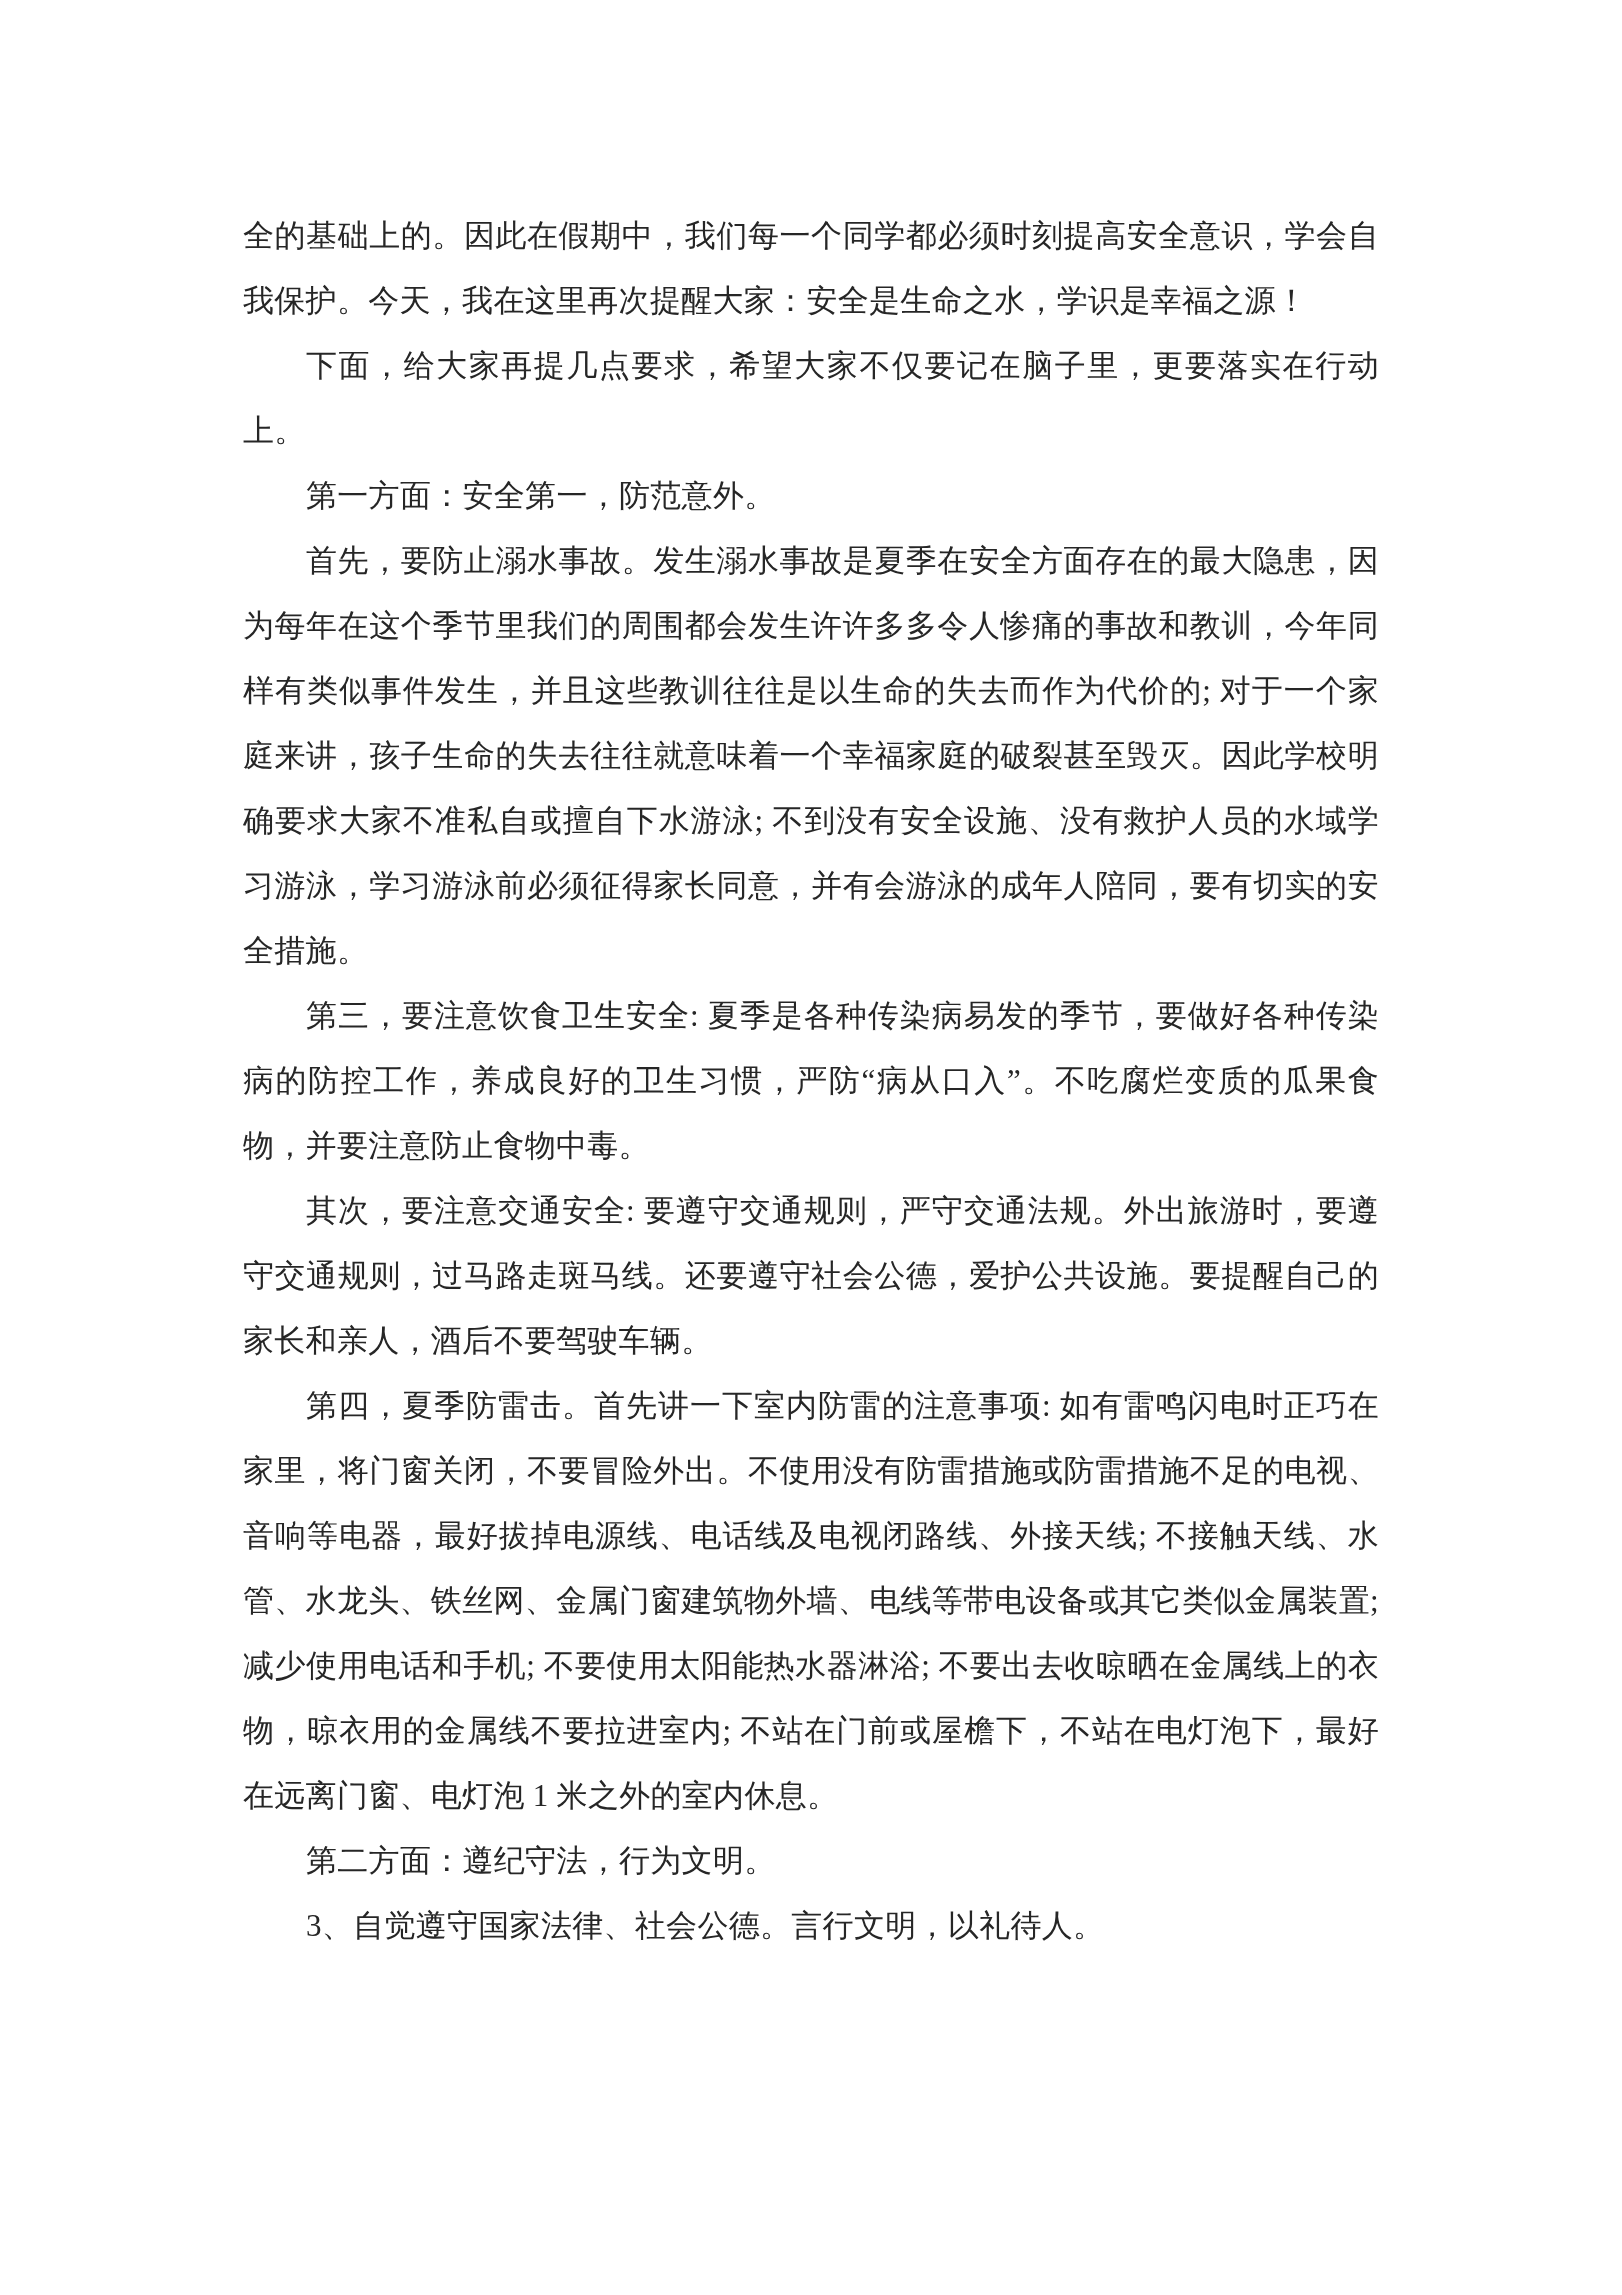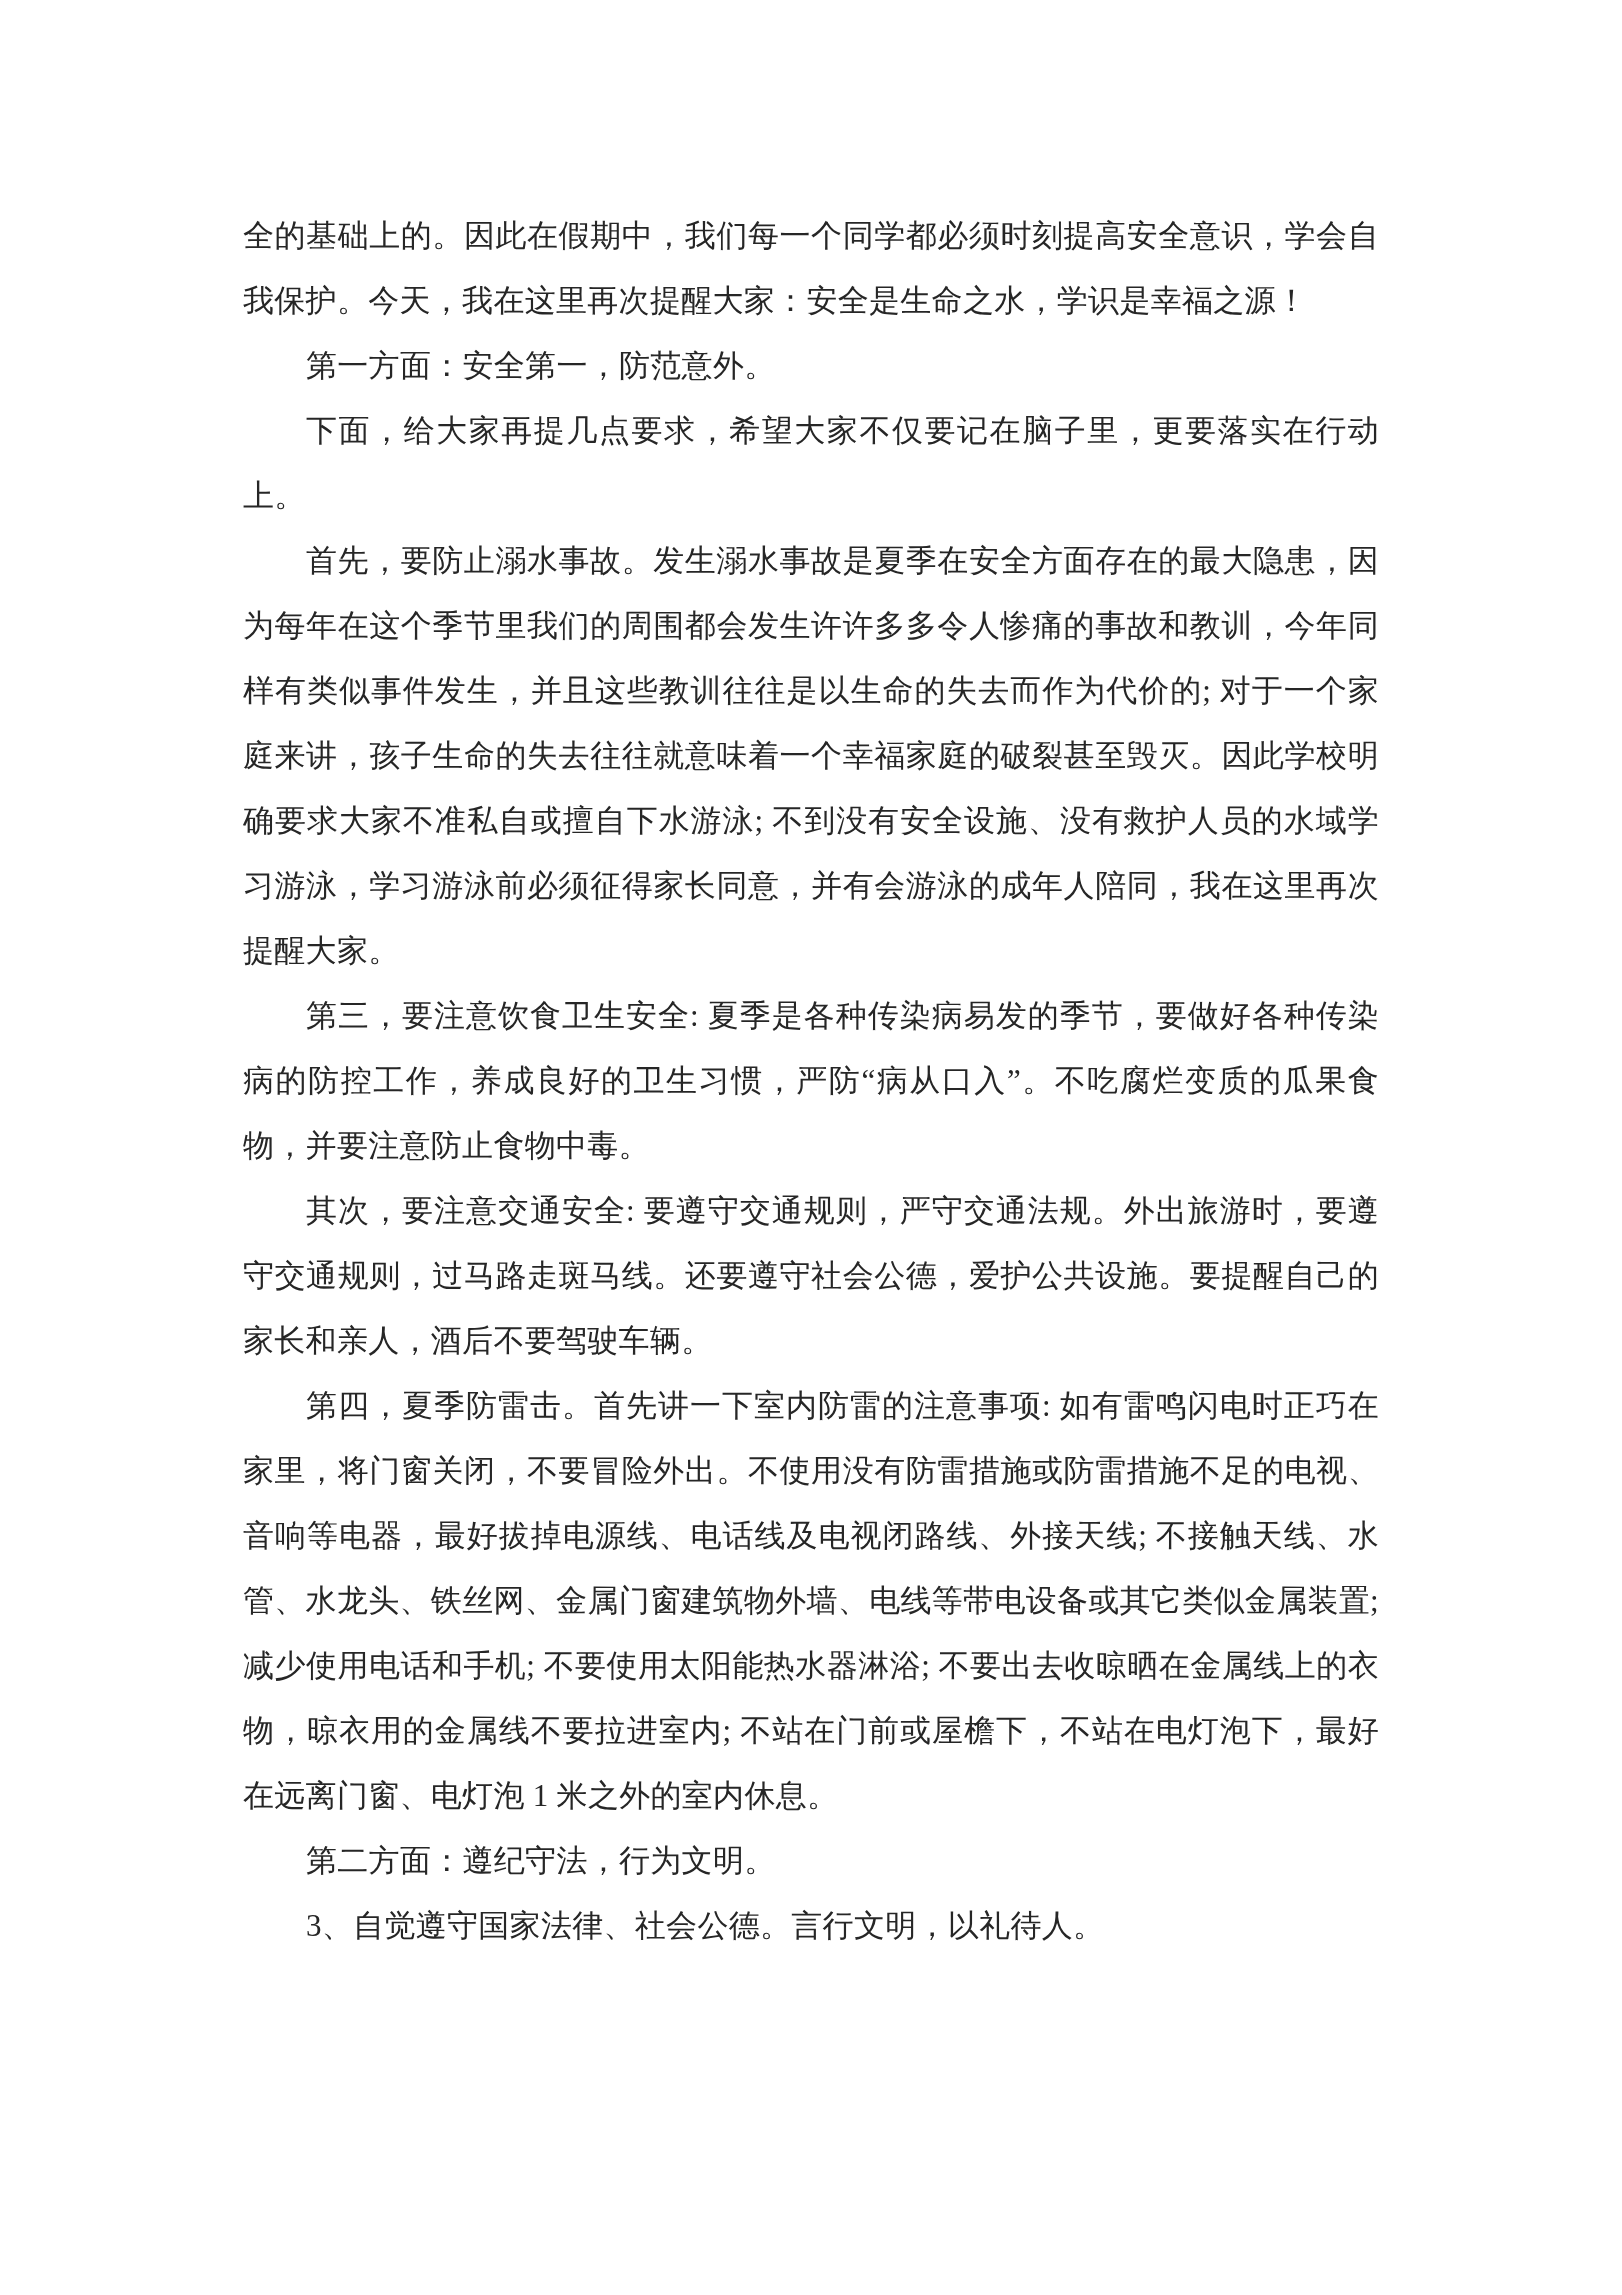--- a/index.html
+++ b/index.html
@@ -37,23 +37,23 @@
     text-indent: 63px;
   }
 </style>
 </head>
 <body>
 
 <div class="page">
   <div class="doc-body">
 
   <p class="para">全的基础上的。因此在假期中，我们每一个同学都必须时刻提高安全意识，学会自我保护。今天，我在这里再次提醒大家：安全是生命之水，学识是幸福之源！</p>
+      <p class="para indent">下面，给大家再提几点要求，希望大家不仅要记在脑子里，更要落实在行动上。</p>
       <p class="para indent">第一方面：安全第一，防范意外。</p>
-      <p class="para indent">下面，给大家再提几点要求，希望大家不仅要记在脑子里，更要落实在行动上。</p>
-      <p class="para indent">首先，要防止溺水事故。发生溺水事故是夏季在安全方面存在的最大隐患，因为每年在这个季节里我们的周围都会发生许许多多令人惨痛的事故和教训，今年同样有类似事件发生，并且这些教训往往是以生命的失去而作为代价的; 对于一个家庭来讲，孩子生命的失去往往就意味着一个幸福家庭的破裂甚至毁灭。因此学校明确要求大家不准私自或擅自下水游泳; 不到没有安全设施、没有救护人员的水域学习游泳，学习游泳前必须征得家长同意，并有会游泳的成年人陪同，我在这里再次提醒大家。</p>
+      <p class="para indent">首先，要防止溺水事故。发生溺水事故是夏季在安全方面存在的最大隐患，因为每年在这个季节里我们的周围都会发生许许多多令人惨痛的事故和教训，今年同样有类似事件发生，并且这些教训往往是以生命的失去而作为代价的; 对于一个家庭来讲，孩子生命的失去往往就意味着一个幸福家庭的破裂甚至毁灭。因此学校明确要求大家不准私自或擅自下水游泳; 不到没有安全设施、没有救护人员的水域学习游泳，学习游泳前必须征得家长同意，并有会游泳的成年人陪同，要有切实的安全措施。</p>
       <p class="para indent">第三，要注意饮食卫生安全: 夏季是各种传染病易发的季节，要做好各种传染病的防控工作，养成良好的卫生习惯，严防“病从口入”。不吃腐烂变质的瓜果食物，并要注意防止食物中毒。</p>
       <p class="para indent">其次，要注意交通安全: 要遵守交通规则，严守交通法规。外出旅游时，要遵守交通规则，过马路走斑马线。还要遵守社会公德，爱护公共设施。要提醒自己的家长和亲人，酒后不要驾驶车辆。</p>
       <p class="para indent">第四，夏季防雷击。首先讲一下室内防雷的注意事项: 如有雷鸣闪电时正巧在家里，将门窗关闭，不要冒险外出。不使用没有防雷措施或防雷措施不足的电视、音响等电器，最好拔掉电源线、电话线及电视闭路线、外接天线; 不接触天线、水管、水龙头、铁丝网、金属门窗建筑物外墙、电线等带电设备或其它类似金属装置; 减少使用电话和手机; 不要使用太阳能热水器淋浴; 不要出去收晾晒在金属线上的衣物，晾衣用的金属线不要拉进室内; 不站在门前或屋檐下，不站在电灯泡下，最好在远离门窗、电灯泡 1 米之外的室内休息。</p>
       <p class="para indent">第二方面：遵纪守法，行为文明。</p>
       <p class="para indent">3、自觉遵守国家法律、社会公德。言行文明，以礼待人。</p>
     </div>
 </div>
 
 
 </body></html>

